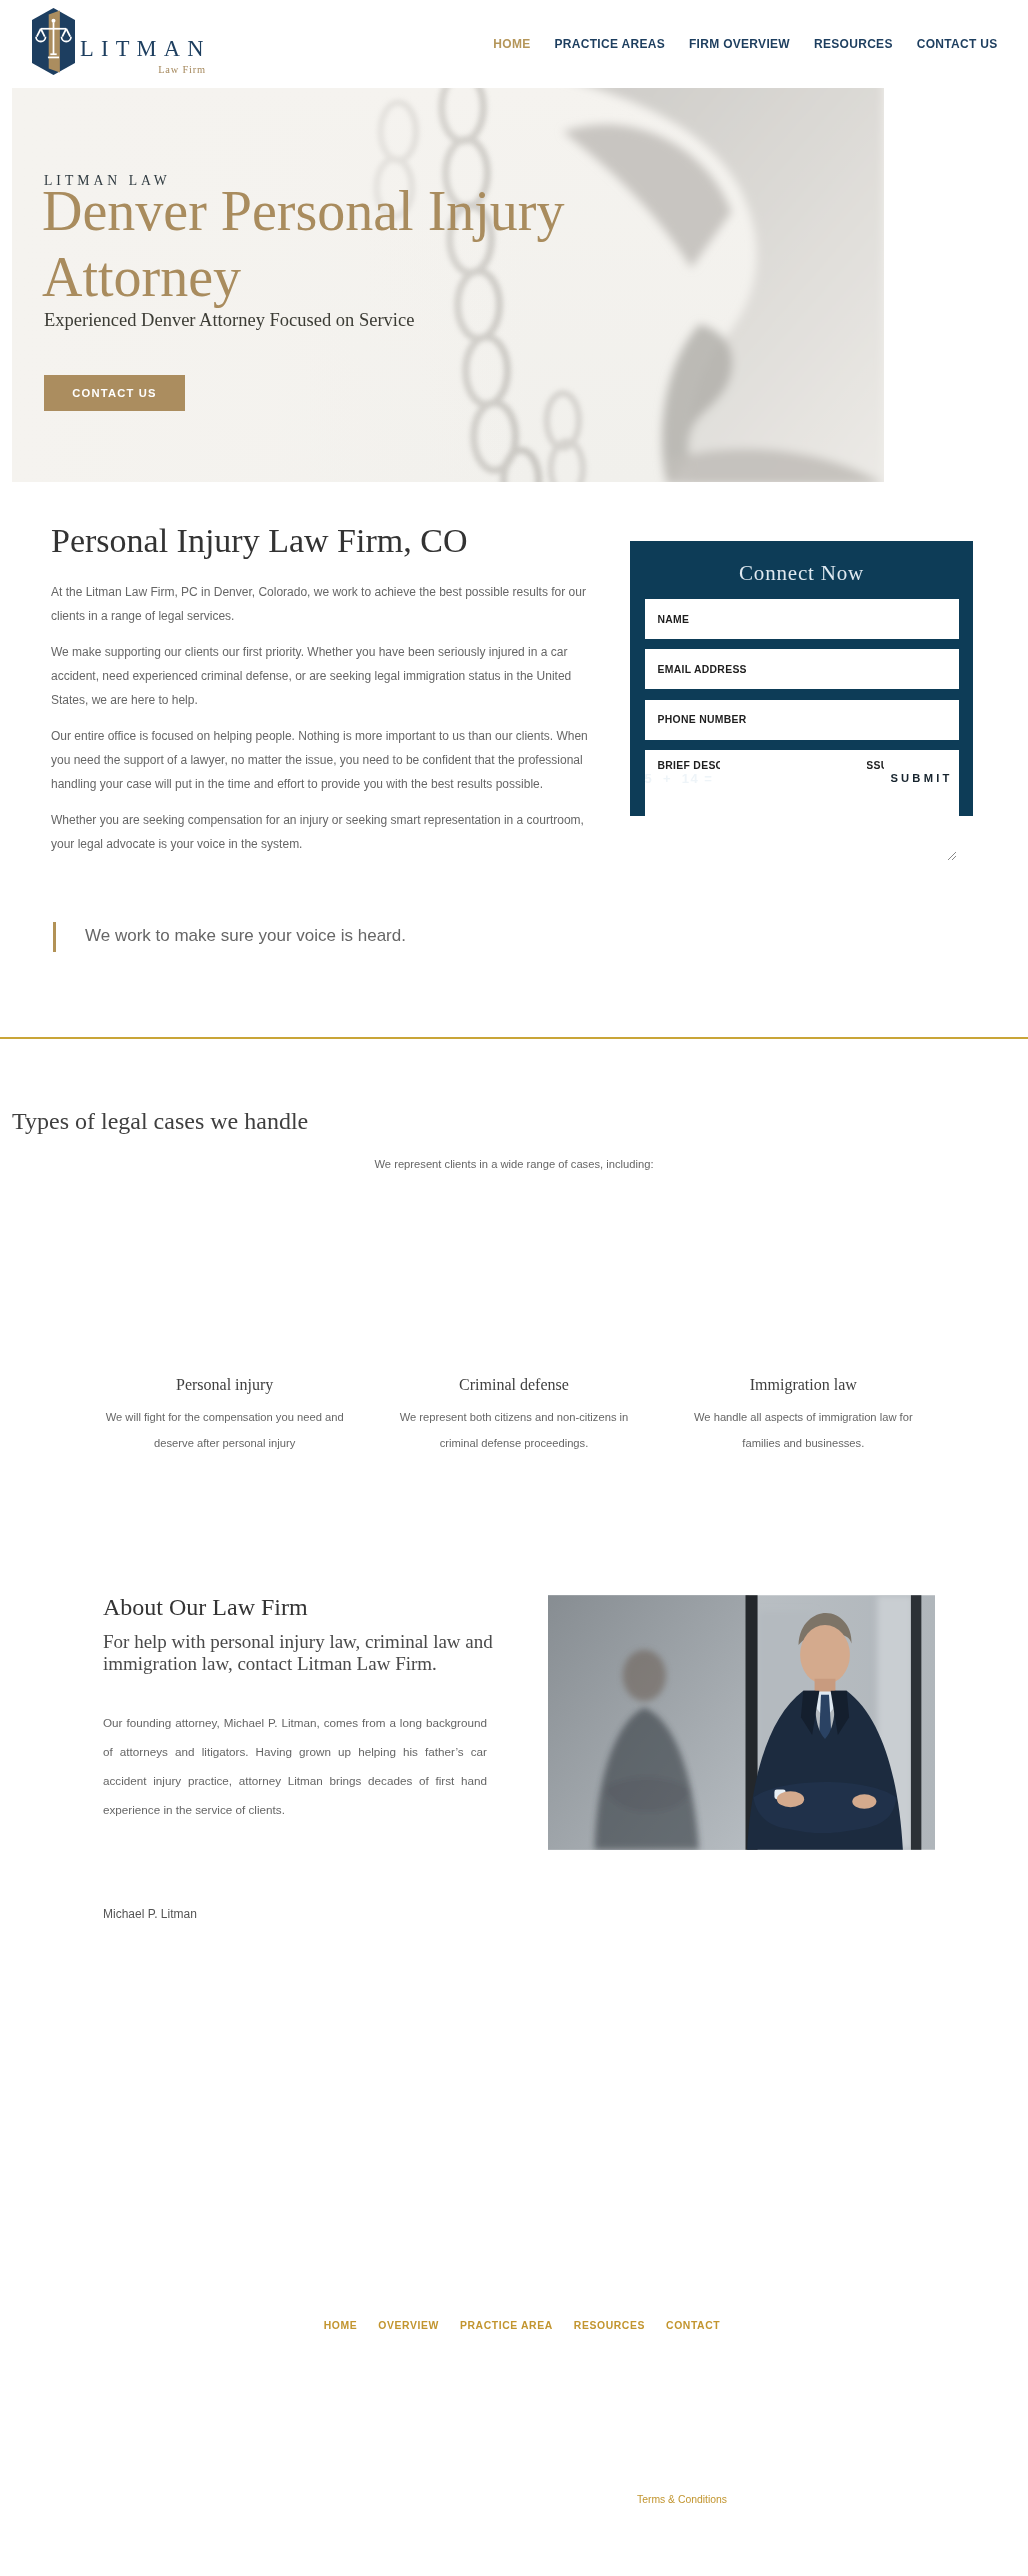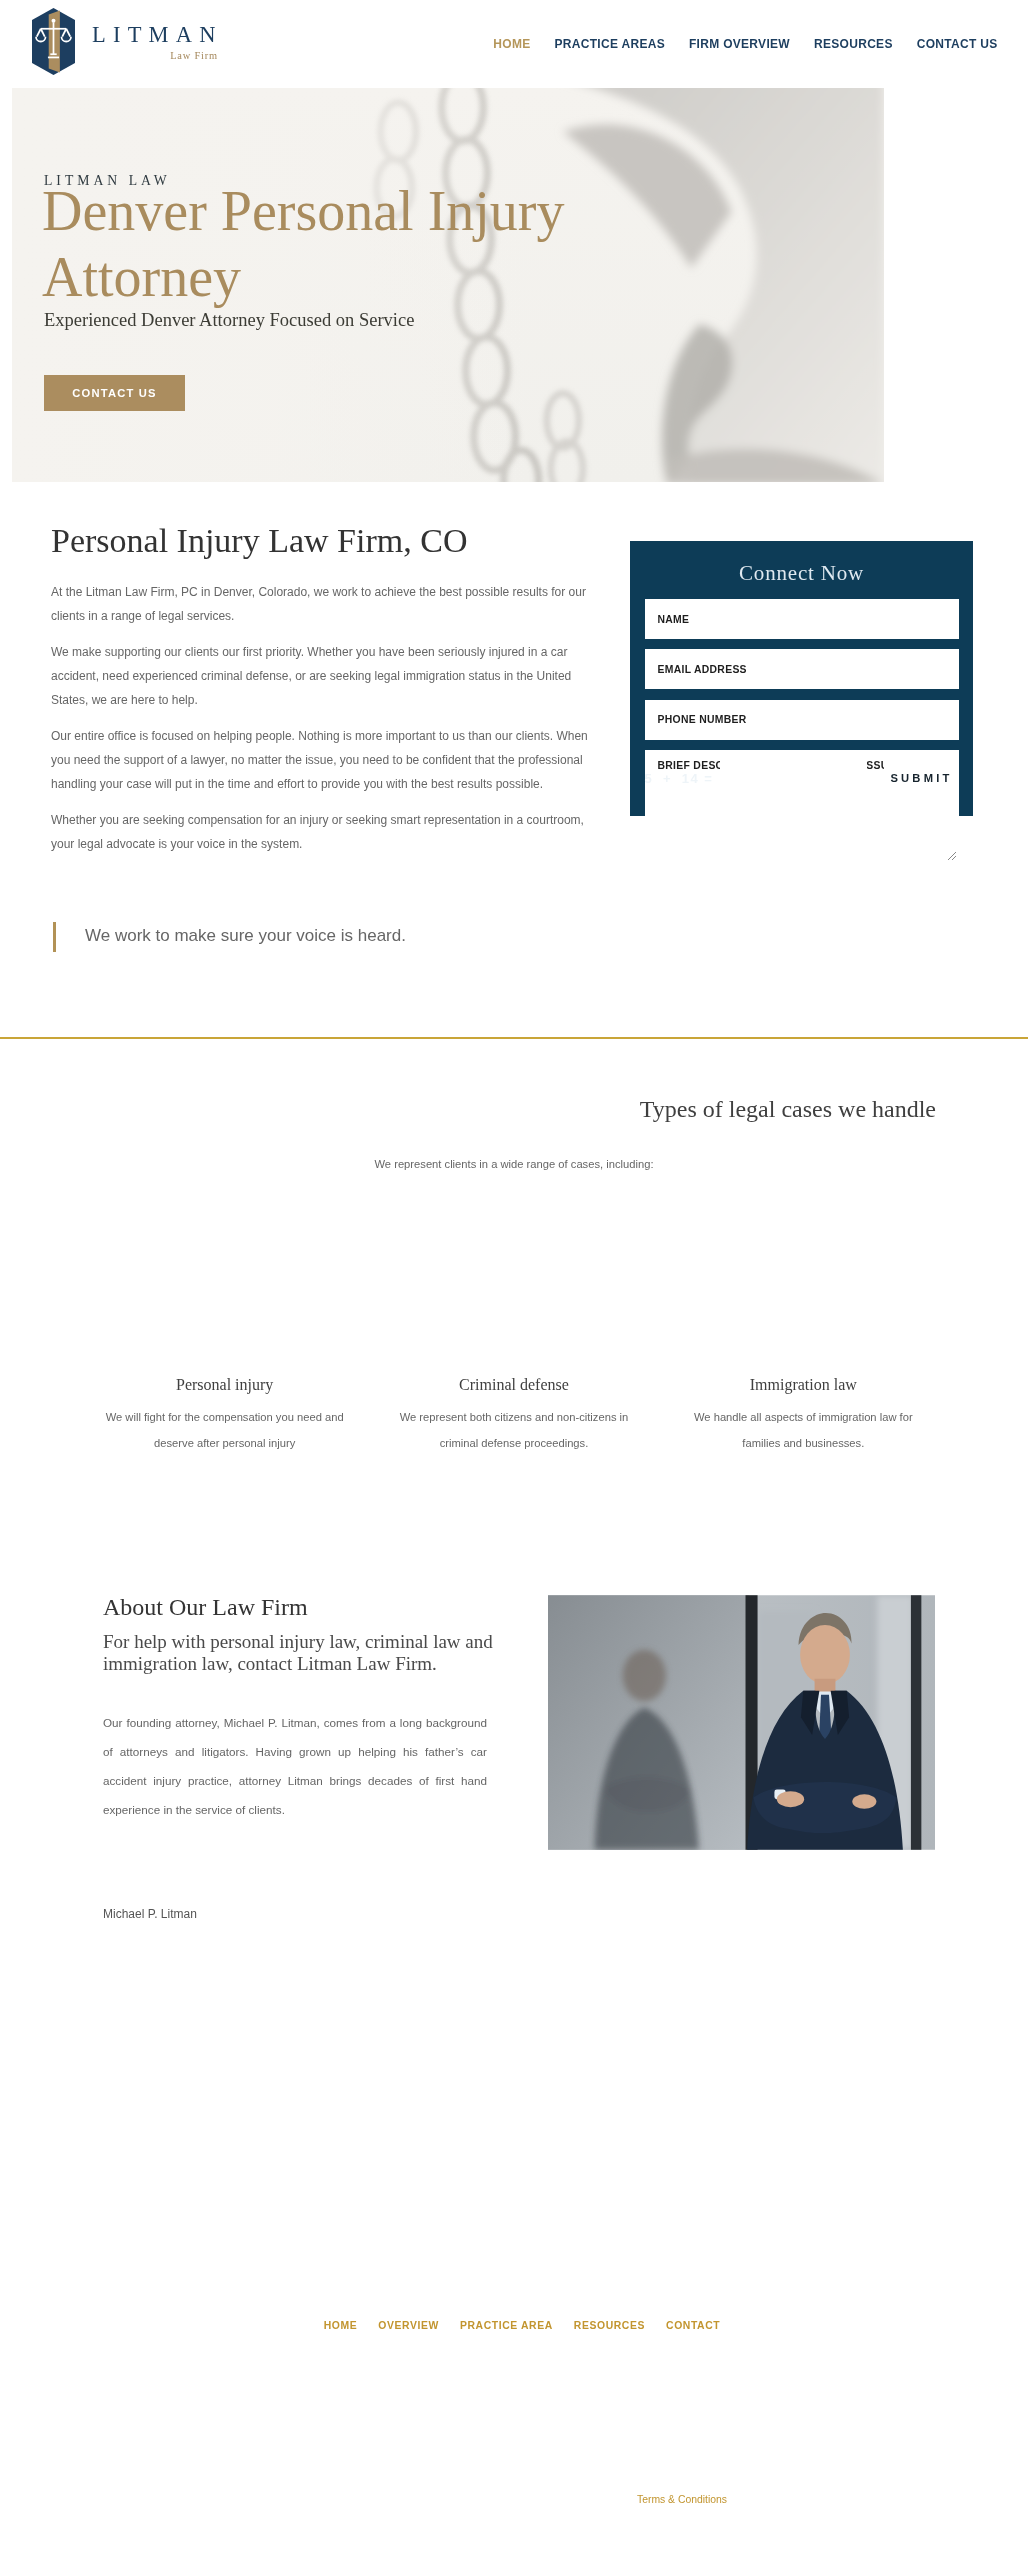--- a/index.html
+++ b/index.html
@@ -1,21 +1,21 @@
 <!DOCTYPE html>
 <html style="font-size:13px"><head>
 <meta charset="utf-8">
 <style>
   html,body{margin:0;padding:0;background:#ffffff;}
   .page{position:relative;width:1028px;height:2576px;margin:0 auto;background:#ffffff;overflow:hidden;
         font-family:"Liberation Sans",sans-serif;}
 
   
   .header{position:absolute;left:0;top:0;width:1028px;height:88px;background:#ffffff;z-index:5;}
-  .logo{position:absolute;left:32px;top:8px;display:flex;align-items:center;gap:17px;cursor:pointer;}
+  .logo{position:absolute;left:32px;top:8px;display:flex;align-items:flex-end;gap:5px;cursor:pointer;}
   .logo-badge{width:43px;height:67px;display:block;}
   .logo-text{display:flex;flex-direction:column;}
   .logo-name{font-family:"Liberation Serif",serif;font-size:22.5px;letter-spacing:7.2px;color:#1d3e5f;font-weight:400;}
   .logo-tagline{font-family:"Liberation Serif",serif;font-size:10.4px;letter-spacing:0.8px;color:#a5885c;text-align:right;margin-top:2.4px;margin-right:4.8px;}
   .nav{position:absolute;right:30.5px;top:0;height:88px;display:flex;align-items:center;gap:24px;}
   .nav a{font-size:12px;font-weight:700;letter-spacing:0.3px;color:#1d3e5f;text-decoration:none;text-transform:uppercase;cursor:pointer;}
   .nav a.active{color:#b5965a;}
 
   
   .hero{position:absolute;left:12px;top:88px;width:872px;height:394px;overflow:hidden;
@@ -59,21 +59,21 @@
   .captcha-q span{margin-right:9.6px;}
   .captcha-q .eq{margin:0 6.4px 0 -4.8px;}
   .captcha-input{width:40px;height:38px;border:none;outline:none;background:#ffffff;text-align:center;font-size:12px;}
   .submit-btn{margin-left:17.7px;width:91px;height:36px;background:#ffffff;border:none;color:#17242e;
         font-family:"Liberation Sans",sans-serif;font-size:11.2px;font-weight:700;letter-spacing:3.2px;cursor:pointer;}
 
   
   .divider{position:absolute;left:0;top:1037px;width:1028px;height:2.4px;background:#c9a538;}
 
   
-  .cases-heading{position:absolute;left:0;top:1096px;width:936px;margin:0;text-align:right;
+  .cases-heading{position:absolute;left:0;top:1096px;width:936px;margin:12px;text-align:left;
         font-family:"Liberation Serif",serif;font-weight:400;font-size:24px;color:#3f3f3f;}
   .cases-sub{position:absolute;left:0;top:1158px;width:1028px;text-align:center;font-size:11.2px;color:#666666;}
   .cases-grid{position:absolute;left:98px;top:1376px;width:832px;display:flex;gap:36px;}
   .case-col{flex:1;text-align:center;}
   .case-title{margin:0 0 9.6px 0;font-family:"Liberation Serif",serif;font-weight:400;font-size:16px;color:#3f3f3f;}
   .case-desc{margin:0 auto;max-width:241px;font-size:11.2px;line-height:26px;color:#666666;}
 
   
   .about-heading{position:absolute;left:103px;top:1594px;margin:0;font-family:"Liberation Serif",serif;
         font-weight:400;font-size:24px;color:#333333;}

